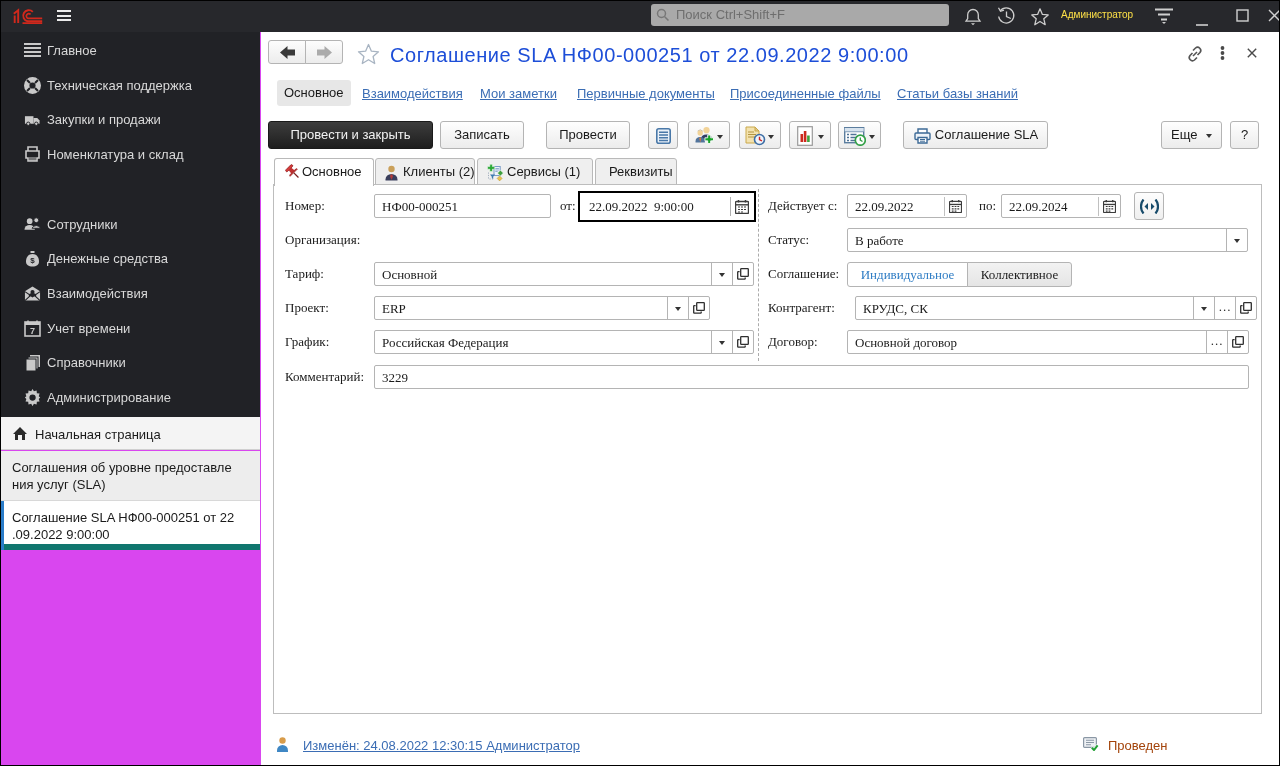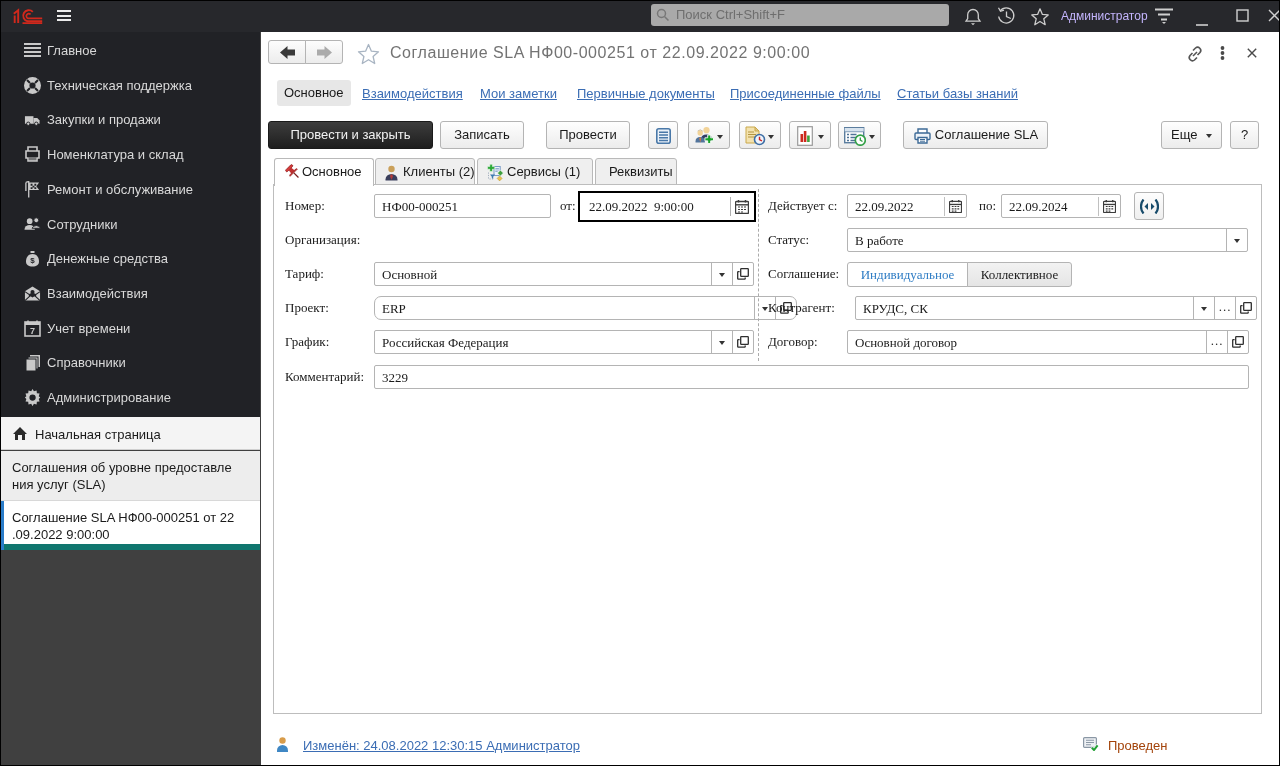--- a/index.html
+++ b/index.html
@@ -11,46 +11,46 @@
 
 #topbar { position:absolute; left:0; top:0; width:1279px; height:32px; background:#27282c; }
 #logo1c { position:absolute; left:13px; top:8px; }
 #burger { position:absolute; left:57px; top:10px; width:14px; height:12px; }
 #burger div { height:2px; background:#ececec; margin-bottom:2.5px; }
 #apptitle { position:absolute; left:90px; top:8px; color:#dedede; font-size:13px; white-space:nowrap; width:552px; overflow:hidden; }
 #searchbox { position:absolute; left:651px; top:4px; width:298px; height:22px; background:#a9a9a9; border-radius:3px; color:#6e6e6e; font-size:13px; line-height:22px; }
 #searchbox .mag { position:absolute; left:5px; top:4px; }
 #searchbox .ph { position:absolute; left:25px; top:0; }
 .tb-ico { position:absolute; top:5px; }
-#tb-user { position:absolute; left:1061px; top:9px; color:#c4b5fd; font-size:12px; }
+#tb-user { position:absolute; left:1061px; top:9px; color:#fde047; font-size:10px; }
 .winbtn { position:absolute; top:0; width:34px; height:32px; color:#d0d0d0; text-align:center; }
 
 
-#sidebar { position:absolute; left:0; top:32px; width:303px; height:734px; background:#404040; border-right:2px solid #151515; }
+#sidebar { position:absolute; left:0; top:32px; width:303px; height:734px; background:#d946ef; border-right:2px solid #151515; }
 #sidetop { position:absolute; left:0; top:0; width:260px; height:385px; background:#212226; }
 .sm-item { position:absolute; left:0; width:260px; height:34px; color:#d9d9d9; font-size:13px; }
 .sm-item .ic { position:absolute; left:24px; top:8px; width:17px; height:17px; }
 .sm-item .tx { position:absolute; left:47px; top:9px; }
 #home-row { position:absolute; left:0; top:385px; width:260px; height:33px; background:#f4f4f4; border-bottom:1px solid #cfcfcf; color:#1a1a1a; }
 #home-row .tx { position:absolute; left:35px; top:10px; }
 #home-row .ic { position:absolute; left:12px; top:9px; }
 #sla-sec { position:absolute; left:0; top:419px; width:260px; height:50px; background:#ededed; border-bottom:1px solid #d8d8d8; color:#1a1a1a; }
 #sla-sec .tx { position:absolute; left:12px; top:8px; line-height:17px; }
 #sla-sel { position:absolute; left:0; top:469px; width:260px; height:49px; background:#fff; border-bottom:6px solid #0f766e; color:#1a1a1a; }
 #sla-sel .bar { position:absolute; left:0; top:0; width:4px; height:49px; background:#2a7cc9; }
 #sla-sel .tx { position:absolute; left:12px; top:8px; line-height:17px; }
 
 
 #main { position:absolute; left:261px; top:32px; width:1018px; height:733px; background:#fff; }
 .navbtns { position:absolute; left:7px; top:8px; width:76px; height:24px; }
 .navbtn { position:absolute; top:0; width:38px; height:24px; background:linear-gradient(#fdfdfd,#ececec); border:1px solid #b4b4b4; }
 #nb-l { left:0; border-radius:3px 0 0 3px; }
 #nb-r { left:37px; border-radius:0 3px 3px 0; }
 #hdr-star { position:absolute; left:96px; top:11px; }
-#hdr-title { position:absolute; left:129px; top:12px; font-size:16px; letter-spacing:0.55px; color:#737373; white-space:nowrap; }
+#hdr-title { position:absolute; left:129px; top:12px; font-size:20px; letter-spacing:0.55px; color:#1d4ed8; white-space:nowrap; }
 #hdr-link { position:absolute; left:925px; top:13px; }
 #hdr-dots { position:absolute; left:959px; top:14px; }
 #hdr-x { position:absolute; left:986px; top:16px; }
 
 
 #navrow { position:absolute; left:0px; top:47px; width:1018px; height:30px; }
 #nav-act { position:absolute; left:16px; top:1px; height:26px; background:#e7e7e7; border-radius:3px; line-height:26px; padding:0 7px; color:#1a1a1a; }
 .navlink { position:absolute; top:7px; color:#3b6db4; text-decoration:underline; white-space:nowrap; }
 
 
@@ -161,28 +161,20 @@
           </svg>
       <span class="tx">Закупки и продажи</span>
         </div>
     <div class="sm-item" style="top:106.1px;">
       <svg class="ic" viewBox="0 0 17 17">
             <path d="M4 1 H13 V5 H4 Z M2 5 H15 V12 H13 V15 H4 V12 H2 Z" fill="none" stroke="#c9c9c9" stroke-width="1.6"></path>
             <path d="M5 12 H12 M5 14 H12" stroke="#c9c9c9" stroke-width="1"></path>
           </svg>
       <span class="tx">Номенклатура и склад</span>
         </div>
-    <div class="sm-item" style="top:140.8px;">
-      <svg class="ic" viewBox="0 0 18 17">
-            <path d="M2 1 L5 0 L5 17 M2 1 L2 10" stroke="#c9c9c9" stroke-width="1.4" fill="none"></path>
-            <path d="M5 1 H16 L13 5 L16 9 H5 Z" fill="#c9c9c9"></path>
-            <path d="M7 2.5 h2 v2 h-2z M11 2.5 h2 v2 h-2z M9 4.5 h2 v2 h-2z M7 6 h2 v2 h-2z M11 6 h2 v2 h-2z" fill="#212226"></path>
-          </svg>
-      <span class="tx">Ремонт и обслуживание</span>
-        </div>
     <div class="sm-item" style="top:175.5px;">
       <svg class="ic" viewBox="0 0 18 17">
             <circle cx="6" cy="5" r="3" fill="#c9c9c9"></circle>
             <path d="M0.5 14 a5.5 5 0 0 1 11 0 z" fill="#c9c9c9"></path>
             <circle cx="13" cy="4" r="2.6" fill="#c9c9c9" stroke="#212226"></circle>
             <path d="M8.5 12.5 a4.8 4.4 0 0 1 9 0 z" fill="#c9c9c9" stroke="#212226"></path>
           </svg>
       <span class="tx">Сотрудники</span>
         </div>
     <div class="sm-item" style="top:210.2px;">
@@ -440,21 +432,21 @@
           <div class="sect" style="right:0;"><svg style="margin:5px 0 0 4px;" width="12" height="12" viewBox="0 0 12 12">
               <rect x="3.7" y="0.7" width="7.6" height="7.6" rx="0.6" fill="none" stroke="#2f2f2f" stroke-width="1.3"></rect>
               <path d="M2.6 3.7 H1.2 a0.6 0.6 0 0 0 -0.5 0.5 v6.5 a0.6 0.6 0 0 0 0.5 0.5 h6.5 a0.6 0.6 0 0 0 0.5 -0.5 V9.4" fill="none" stroke="#2f2f2f" stroke-width="1.3"></path>
             </svg></div>
         </div>
     <div class="lbl" style="left:494px;top:81px;">Соглашение:</div>
     <div id="seg1" style="position:absolute;left:573px;top:77px;width:121px;height:25px;background:#fff;border:1px solid #b4b4b4;border-radius:3px 0 0 3px;line-height:23px;text-align:center;color:#2e7cc4;">Индивидуальное</div>
     <div id="seg2" style="position:absolute;left:693px;top:77px;width:105px;height:25px;background:linear-gradient(#f2f2f2,#e5e5e5);border:1px solid #b4b4b4;border-radius:0 3px 3px 0;line-height:23px;text-align:center;color:#1a1a1a;">Коллективное</div>
 
     <div class="lbl" style="left:11px;top:115px;">Проект:</div>
-    <div class="fld" style="left:100px;top:111px;width:423px;border-radius:7px;">
+    <div class="fld" style="left:100px;top:111px;width:336px;">
           <span class="v">ERP</span>
           <div class="sect arr" style="right:21px;"></div>
           <div class="sect" style="right:0;"><svg style="margin:5px 0 0 4px;" width="12" height="12" viewBox="0 0 12 12">
               <rect x="3.7" y="0.7" width="7.6" height="7.6" rx="0.6" fill="none" stroke="#2f2f2f" stroke-width="1.3"></rect>
               <path d="M2.6 3.7 H1.2 a0.6 0.6 0 0 0 -0.5 0.5 v6.5 a0.6 0.6 0 0 0 0.5 0.5 h6.5 a0.6 0.6 0 0 0 0.5 -0.5 V9.4" fill="none" stroke="#2f2f2f" stroke-width="1.3"></path>
             </svg></div>
         </div>
     <div class="lbl" style="left:494px;top:115px;">Контрагент:</div>
     <div class="fld" style="left:573px;top:111px;width:402px;margin-left:8px;">
           <span class="v">КРУДС, СК</span>

